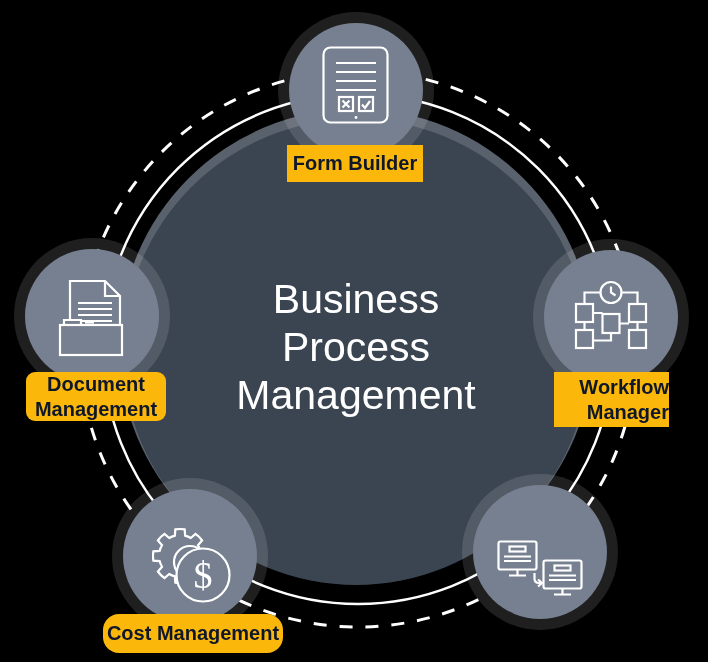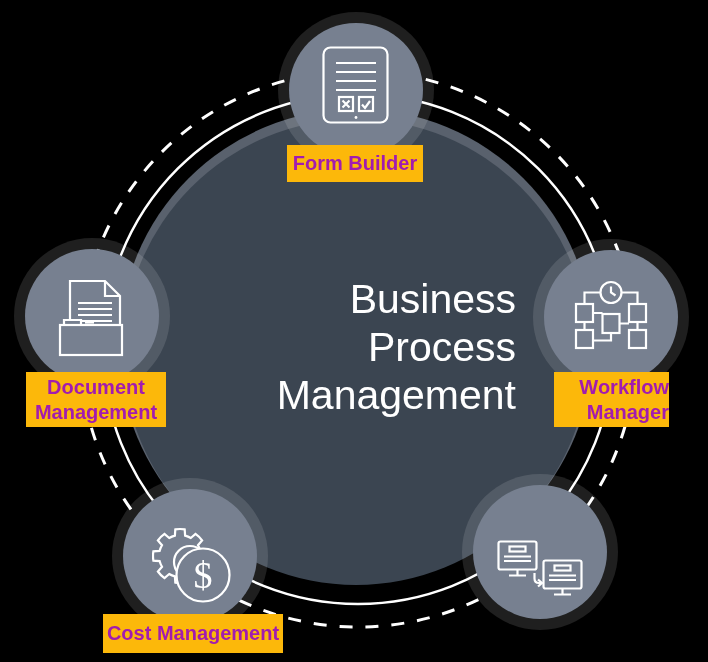--- a/index.html
+++ b/index.html
@@ -11,46 +11,46 @@
   .round { border-radius:50%; }
 
   
   .rings { position:absolute; left:0; top:0; }
 
   
   .center-rim   { left:119px; top:109px; width:474px; height:474px; background:rgba(148,162,182,0.60); }
   .center-circle{ left:123px; top:119px; width:466px; height:466px; background:#3b4551;
                   display:flex; align-items:center; justify-content:center; }
   .center-title { color:#ffffff; font-size:41px; line-height:48px; font-weight:400;
-                  text-align:right; width:320px; margin-top:-10px; }
+                  text-align:center; width:320px; margin-top:-10px; }
 
   
   .halo { width:156px; height:156px; background:rgba(255,255,255,0.12); }
   .node { width:134px; height:134px; background:#778090; }
   .halo-form     { left:278px; top:12px;  }  .node-form     { left:289px; top:23px;  }
   .halo-doc      { left:14px;  top:238px; }  .node-doc      { left:25px;  top:249px; }
   .halo-workflow { left:533px; top:239px; }  .node-workflow { left:544px; top:250px; }
   .halo-cost     { left:112px; top:478px; }  .node-cost     { left:123px; top:489px; }
   .halo-api      { left:462px; top:474px; }  .node-api      { left:473px; top:485px; }
 
   .icon { position:absolute; }
   .icon-form     { left:33px; top:23px; }
   .icon-doc      { left:33px; top:30px; }
   .icon-workflow { left:30px; top:30px; }
   .icon-cost     { left:29px; top:37px; }
   .icon-api      { left:24px; top:55px; }
   .icon g { stroke:#ffffff; stroke-width:2.2; fill:none; }
 
   
-  .label { background:#fcb80a; color:#a21caf; font-weight:bold; font-size:20px; line-height:25px;
+  .label { background:#fcb80a; color:#0f172a; font-weight:bold; font-size:20px; line-height:25px;
            display:flex; align-items:center; justify-content:center; text-align:center; }
   .label-form     { left:287px; top:145px; width:136px; height:37px; white-space:nowrap; }
-  .label-doc      { left:26px;  top:372px; width:140px; height:55px; }
+  .label-doc      { left:26px;  top:372px; width:140px; height:49px;border-radius:9px; }
   .label-workflow { left:554px; top:372px; width:115px; height:55px;text-align:right; }
-  .label-cost     { left:103px; top:614px; width:180px; height:39px; white-space:nowrap; }
+  .label-cost     { left:103px; top:614px; width:180px; height:39px; white-space:nowrap;border-radius:16px; }
   .label-api      { left:462px; top:614px; width:160px; height:38px; white-space:nowrap; }
 
   .coin-text { font-family:"Liberation Serif", serif; font-size:38px; fill:#ffffff; stroke:none; }
 </style>
 </head>
 <body>
 
 <div class="stage">
 
   <svg class="rings" width="708" height="662">

